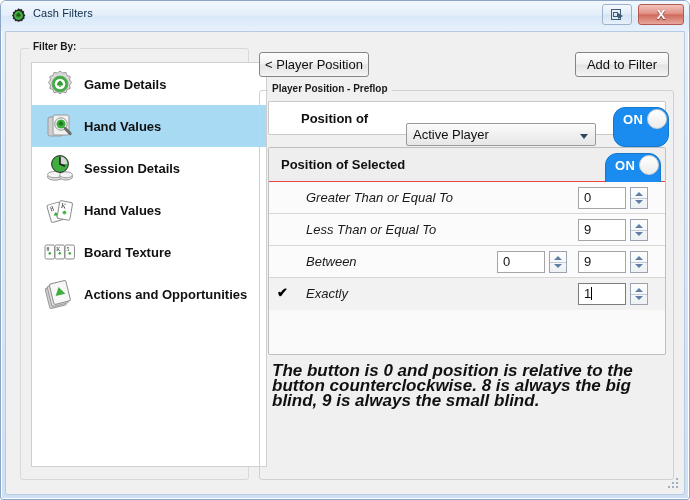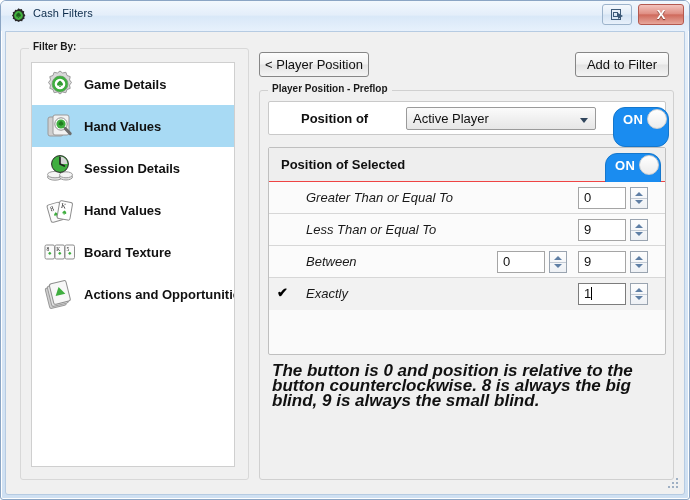--- a/index.html
+++ b/index.html
@@ -131,21 +131,21 @@
   }
 
   #filter-by-group {
     left: 14px; top: 16px;
     width: 229px; height: 432px;
   }
 
   .sidebar-list {
     position: absolute;
     left: 10px; top: 13px;
-    width: 204px;
+    width: 236px;
     height: 405px;
     box-sizing: border-box;
     background: #ffffff;
     border: 1px solid #cfcfcf;
     overflow: hidden;
   }
   .sidebar-item {
     position: relative;
     height: 42px;
     display: flex;
@@ -224,21 +224,21 @@
     border: 1px solid #c9c9c9;
     border-radius: 2px;
   }
   #position-of-label {
     left: 32px; top: 9px;
     font-weight: bold;
   }
   .combo {
     position: absolute;
     box-sizing: border-box;
-    left: 137px; top: 5px;
+    left: 137px; top: 21px;
     width: 190px; height: 23px;
     border: 1px solid #9a9a9a;
     border-radius: 2px;
     background: linear-gradient(to bottom, #fbfbfb 0%, #f0f0f0 50%, #e6e6e6 100%);
   }
   .combo .combo-text {
     position: absolute;
     left: 6px; top: 3px;
     font-size: 13px;
     color: #101010;

